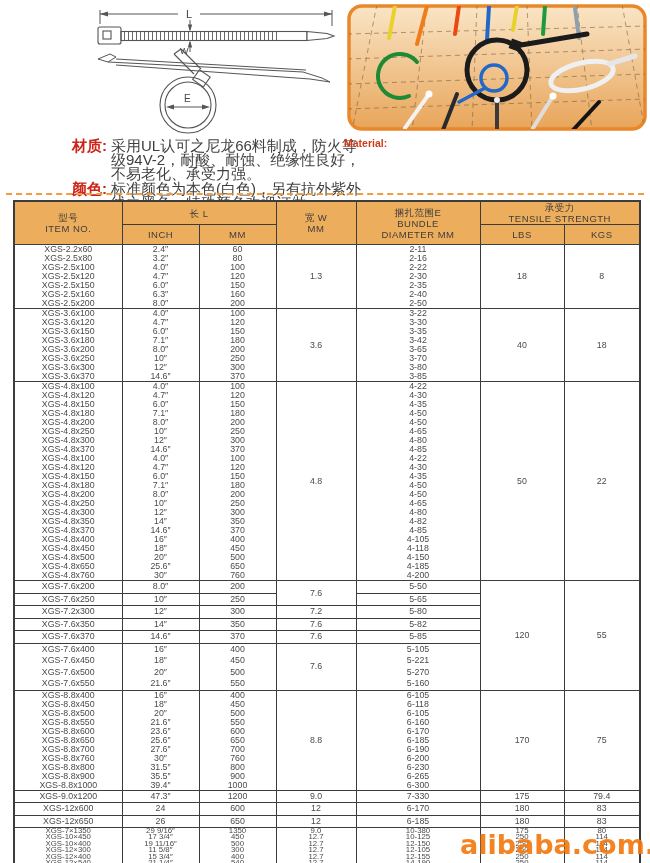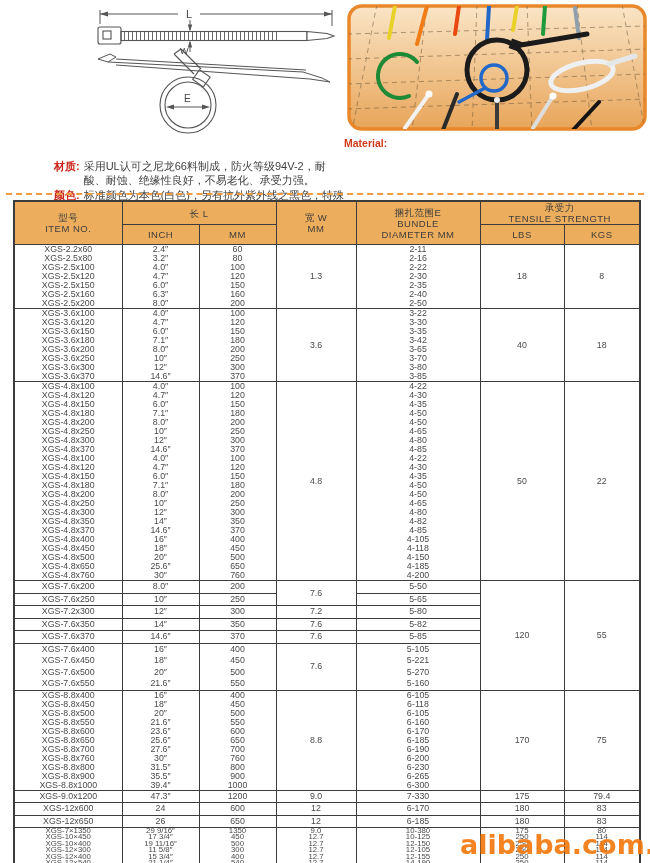--- a/index.html
+++ b/index.html
@@ -6,21 +6,21 @@
   .page{position:relative;width:650px;height:863px;background:#ffffff;overflow:hidden;
         font-family:"Liberation Sans",sans-serif;color:#4a4a4a;}
 
   
   .drawing{position:absolute;left:38px;top:2px;width:302px;height:134px;}
 
   
   .photo{position:absolute;left:347px;top:4px;width:300px;height:127px;}
 
   
-  .desc-zh{position:absolute;left:54px;top:139px;width:290px;font-size:11px;line-height:14px;margin-top:20px;}
+  .desc-zh{position:absolute;left:72px;top:139px;width:290px;font-size:15px;line-height:14px;}
   .desc-en{position:absolute;left:344px;top:137px;width:304px;font-size:10.5px;line-height:13px;}
   .desc-row{display:flex;margin-bottom:1px;}
   .desc-label{color:#cc2418;font-weight:bold;white-space:nowrap;margin-right:4px;}
   .desc-en .desc-label{color:#d03a1a;}
   .desc-text{color:#3f3f3f;}
 
   .divider{position:absolute;top:193px;left:6px;width:638px;border-top:2px dashed #ef9d40;}
 
   
   table.spec{position:absolute;top:200px;left:13px;width:627px;border-collapse:collapse;

